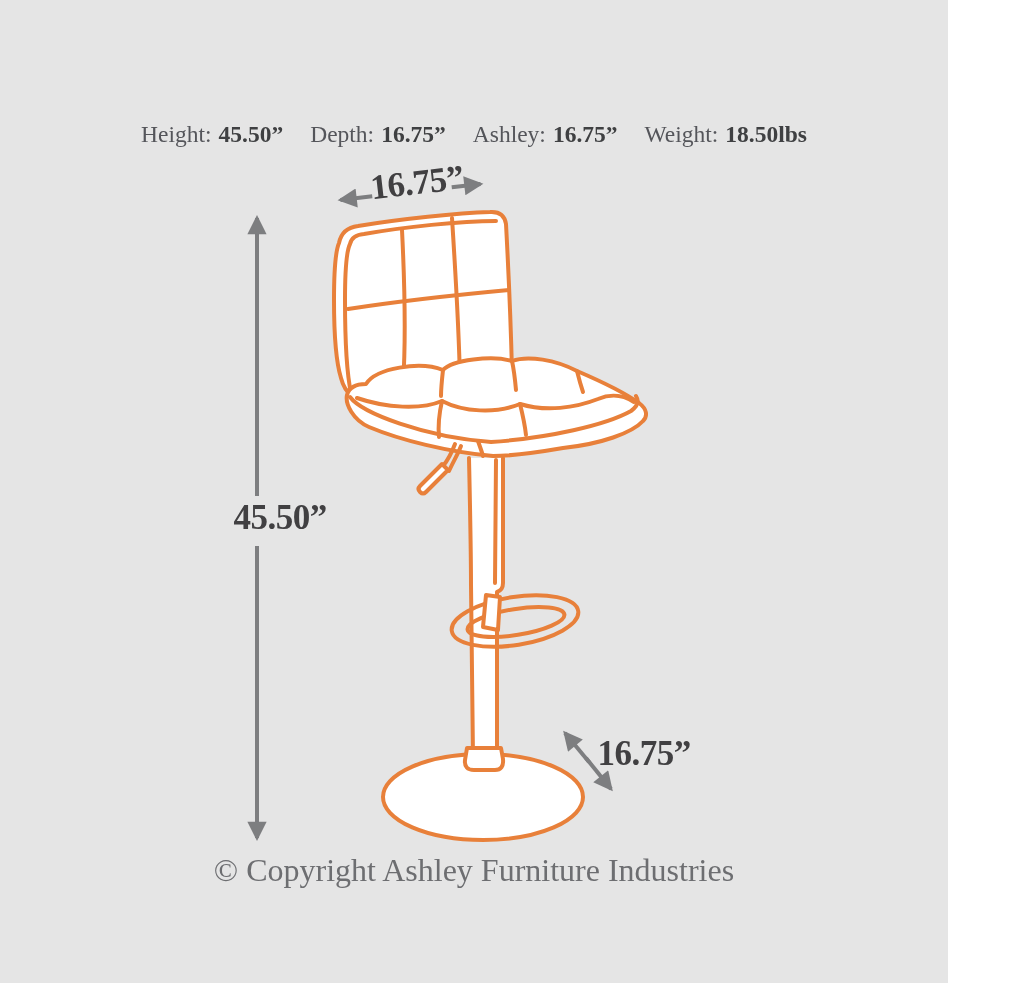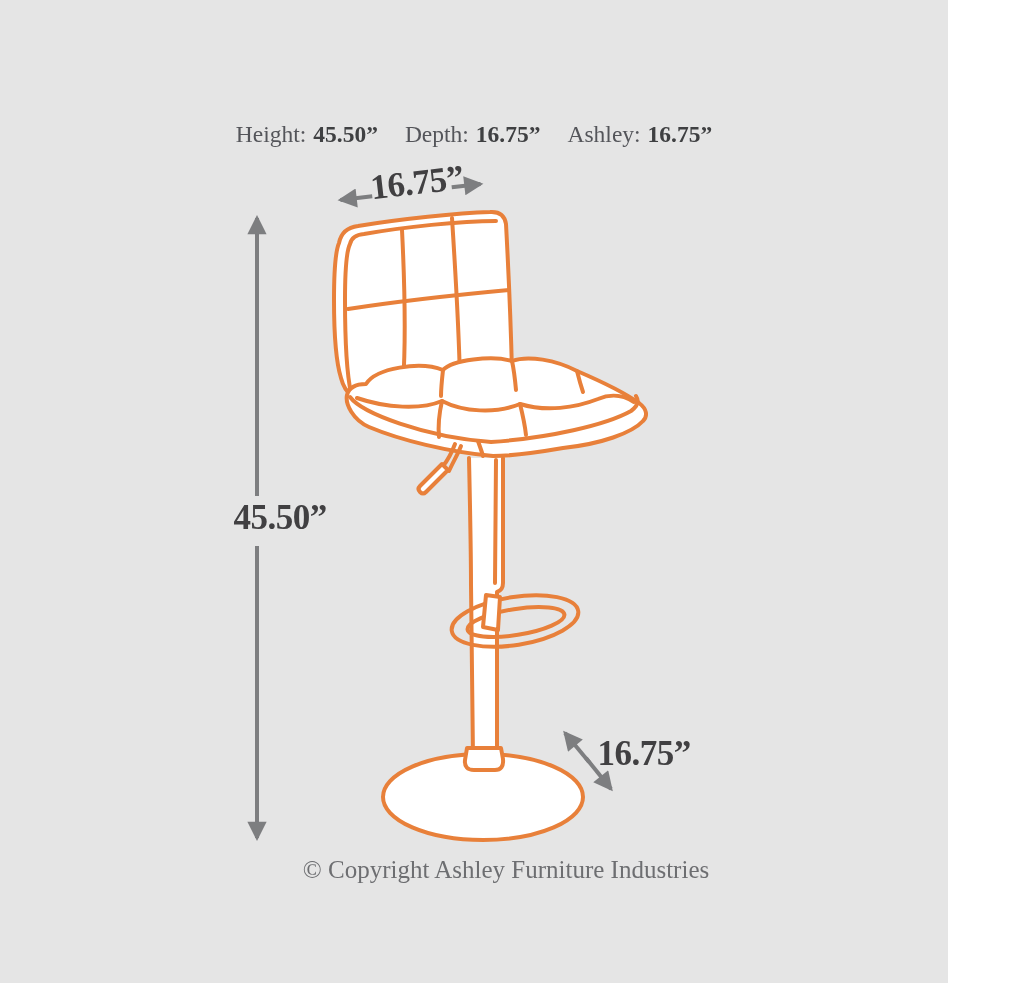--- a/index.html
+++ b/index.html
@@ -28,40 +28,44 @@
   }
   #height-label{left:210px;top:500px;width:140px;}
   #width-label{left:349px;top:165px;width:136px;transform:rotate(-6.5deg);}
   #depth-label{left:576px;top:736px;width:136px;}
   
   #figure-svg{position:absolute;left:0;top:0;}
   
   .copyright{
     position:absolute;left:0;top:855px;width:100%;
     text-align:center;color:#6d6e71;
-    font-size:25px;line-height:30px;font-weight:400;padding-left:32px;
+    font-size:32px;line-height:30px;font-weight:400;
   }
 </style>
 </head>
 <body>
 
 <div id="canvas">
 
   <div class="specs">
     <div class="spec-item">
       <span class="spec-label">Height:</span>
       <span class="spec-value">45.50”</span>
     </div>
     <div class="spec-item">
       <span class="spec-label">Depth:</span>
       <span class="spec-value">16.75”</span>
     </div>
     <div class="spec-item">
       <span class="spec-label">Ashley:</span>
       <span class="spec-value">16.75”</span>
+    </div>
+    <div class="spec-item">
+      <span class="spec-label">Weight:</span>
+      <span class="spec-value">18.50lbs</span>
     </div>
   </div>
 
   <svg id="figure-svg" width="1024" height="983" viewBox="0 0 1024 983">
     <defs>
       <marker id="ah" viewBox="0 0 10 10" refX="8.5" refY="5" markerWidth="6" markerHeight="4.8" orient="auto">
         <path d="M0,0 L10,5 L0,10 Z" fill="#7D7E80"></path>
       </marker>
     </defs>
 

